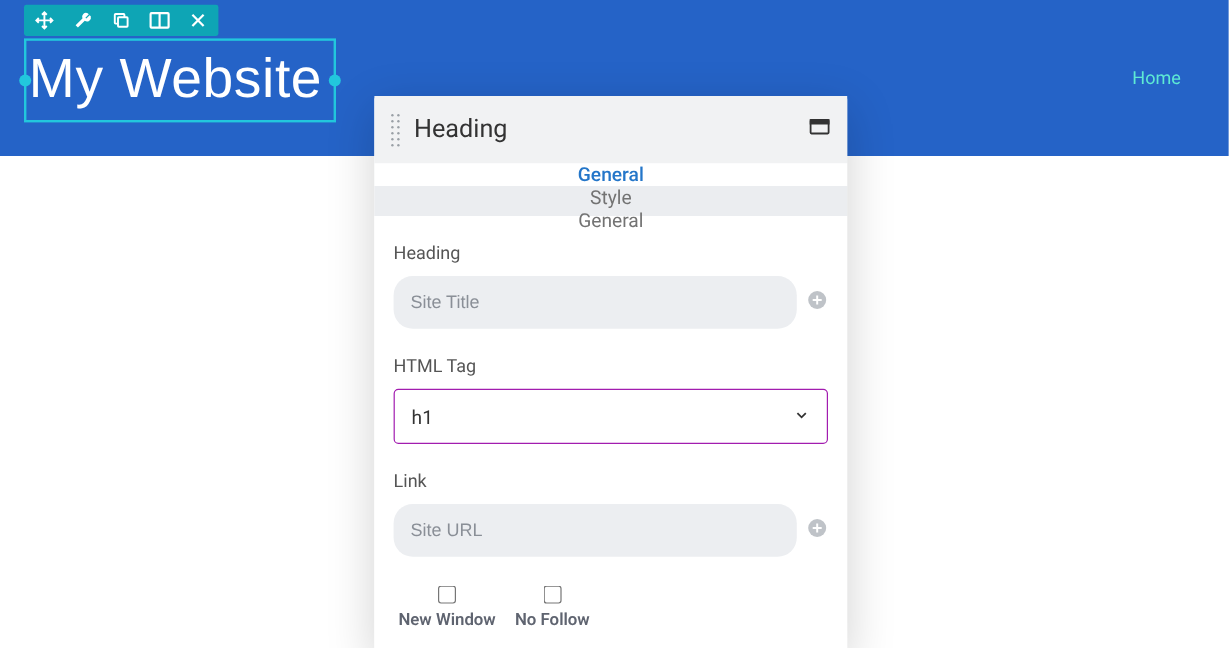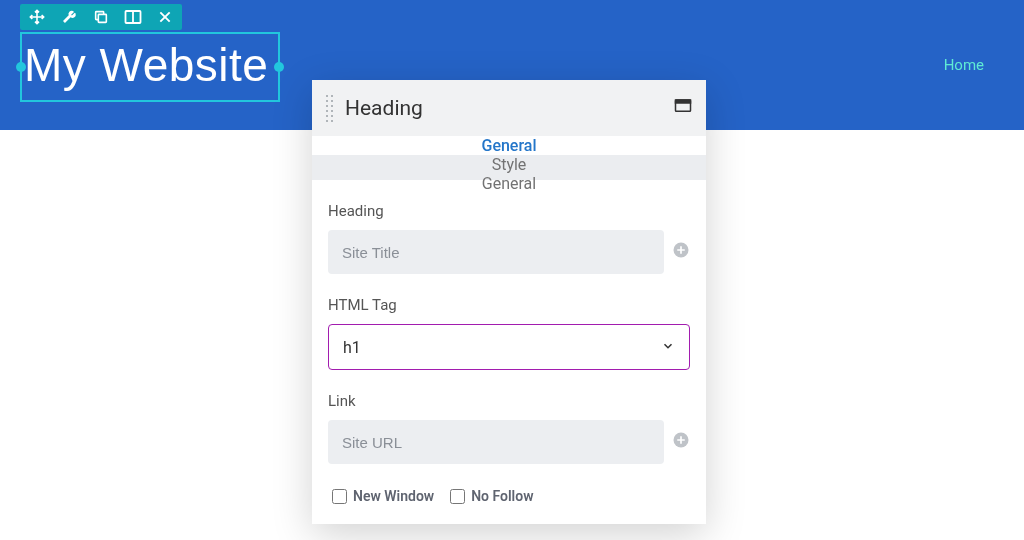--- a/index.html
+++ b/index.html
@@ -147,21 +147,21 @@
   .field-row {
     display: flex;
     align-items: center;
     gap: 8px;
     margin-bottom: 22px;
   }
   .text-input {
     flex: 1;
     background: #eceef1;
     border: none;
-    border-radius: 4px;
+    border-radius: 16px;
     height: 44px;
     padding: 0 14px;
     font-size: 15px;
     color: #6b7280;
   }
   .text-input::placeholder { color: #8a8f97; }
   .plus-icon {
     color: #bfc3c8;
     cursor: pointer;
     flex-shrink: 0;
@@ -193,20 +193,21 @@
     margin-top: -4px;
   }
   .cb {
     display: flex;
     align-items: center;
     gap: 6px;
     font-size: 14px;
     color: #5f6470;
     font-weight: 600;
     cursor: pointer;
+    flex-direction: column;
   }
   .cb input {
     width: 15px;
     height: 15px;
     accent-color: #333;
   }
 </style>
 </head>
 <body>
 

